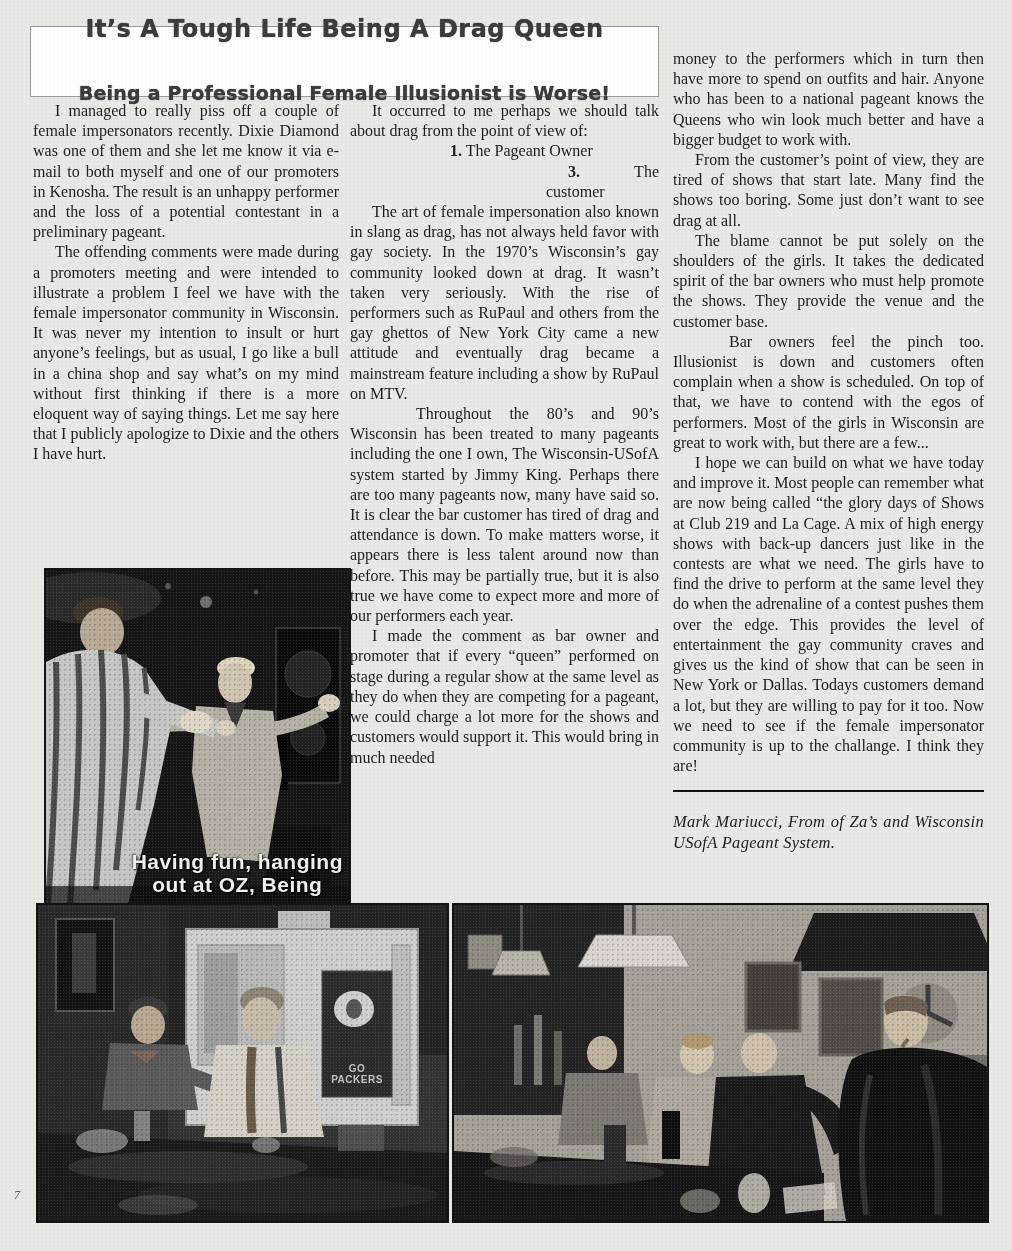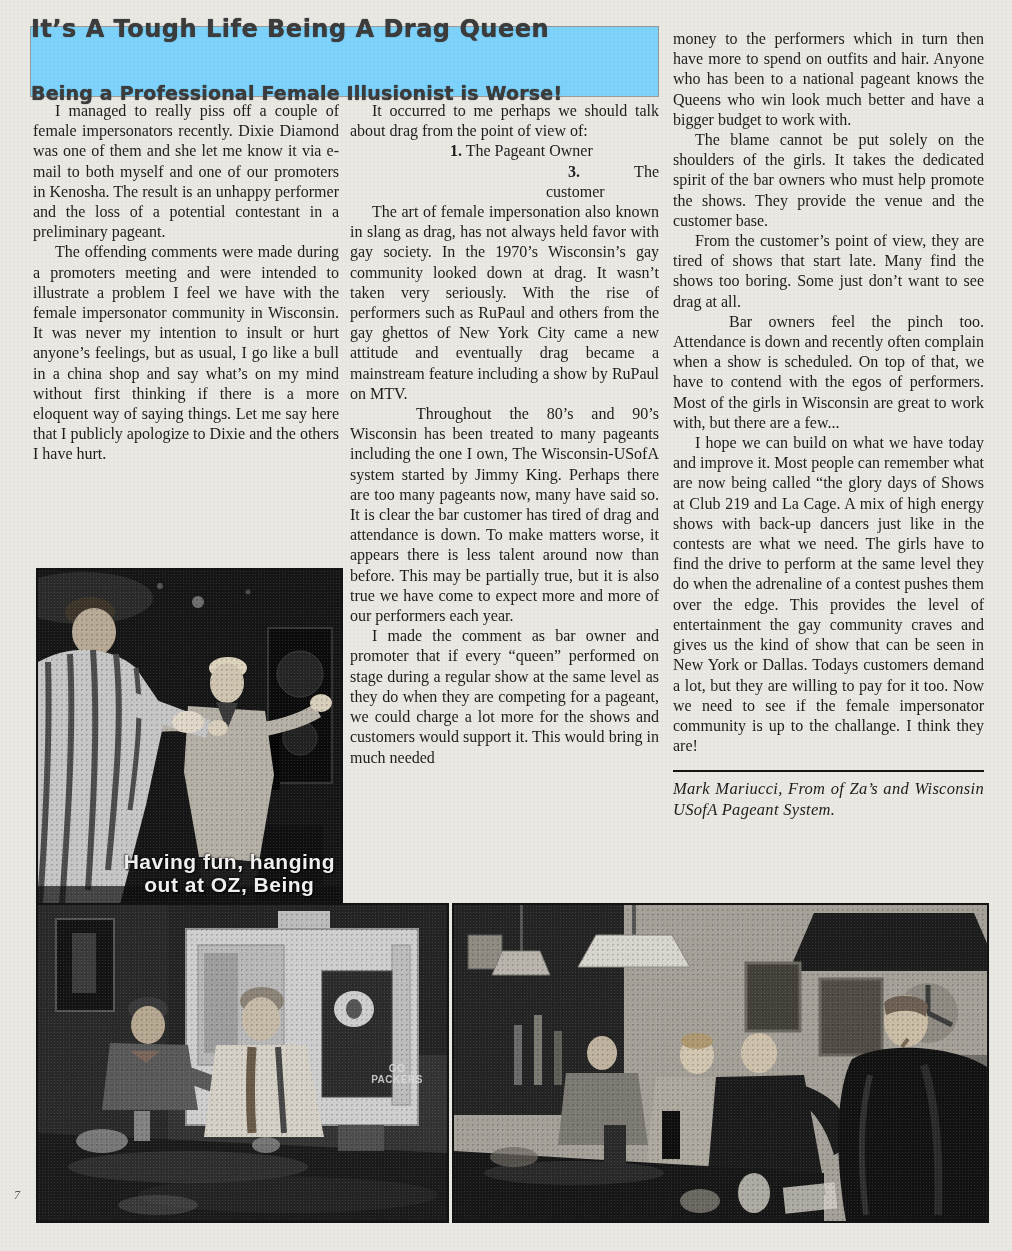--- a/index.html
+++ b/index.html
@@ -9,65 +9,65 @@
     font-family:"Liberation Serif",serif;color:#1d1d1d;
   }
   .page::after{
     content:"";position:absolute;inset:0;pointer-events:none;
     background-image:radial-gradient(#00000014 1px,transparent 1px);
     background-size:4px 4px;opacity:.35;
   }
   
   .banner{
     position:absolute;left:30px;top:26px;width:627px;height:69px;
-    background:#7dd3fc;border:1px solid #9a9a9a;
-    display:flex;flex-direction:column;justify-content:center;
+    background:#ffffff;border:1px solid #9a9a9a;
+    display:flex;flex-direction:column;justify-content:center;align-items:center;
     font-family:"DejaVu Sans",sans-serif;font-weight:800;color:#3c3c3c;
     text-shadow:0 0 1px #2e2e2e;
     gap:35px;
   }
   .banner .l1{font-size:24px;letter-spacing:.5px;line-height:28px;}
   .banner .l2{font-size:19px;letter-spacing:.2px;line-height:31px;}
   
   .col{position:absolute;font-size:16px;line-height:20.2px;text-align:justify;}
   .col-1{left:33px;top:101px;width:306px;}
   .col-2{left:350px;top:101px;width:309px;}
   .col-3{left:673px;top:29px;width:311px;}
   .col p{margin:0;text-indent:22px;}
-  .col p.noindent{text-indent:0;}
+  .col p.noindent{text-indent:0;margin-top:20px;}
   .col p.deep1{text-indent:66px;}
   .col p.deep2{text-indent:56px;}
   .list-item{margin:0;text-indent:0;}
   .list-item .num{font-weight:bold;}
   .li-0{padding-left:78px;}
   .li-1{padding-left:138px;}
   .li-2{padding-left:196px;}
   .byline-rule{height:2px;background:#141414;margin:14px 0 7px 0;}
   .byline{font-style:italic;font-size:16.5px;letter-spacing:.3px;}
   
   .photo{position:absolute;border:2px solid #141414;background:#191919;overflow:hidden;}
   .photo svg{display:block;width:100%;height:100%;}
   .photo::after{
     content:"";position:absolute;inset:0;pointer-events:none;
     background-image:radial-gradient(#ffffff1f 1px,transparent 1px),radial-gradient(#0000002e 1px,transparent 1px);
     background-size:3px 3px,5px 5px;background-position:0 0,1px 2px;
   }
-  .photo-dance{left:36px;top:568px;width:303px;height:334px;}
+  .photo-dance{left:44px;top:568px;width:303px;height:334px;}
   .photo-barleft{left:36px;top:903px;width:409px;height:316px;}
   .photo-barright{left:452px;top:903px;width:533px;height:316px;}
   .caption{
     position:absolute;right:6px;bottom:8px;z-index:2;text-align:center;
     font-family:"Liberation Sans",sans-serif;font-weight:bold;
     font-size:21px;line-height:23px;color:#efefef;letter-spacing:.5px;
     text-shadow:1px 1px 2px #000,-1px -1px 2px #00000088;
   }
   .poster-text{
     position:absolute;left:286px;top:158px;z-index:2;width:66px;text-align:center;
     font-family:"Liberation Sans",sans-serif;font-weight:bold;font-size:10px;
-    line-height:11px;color:#dcdcdc;opacity:.85;letter-spacing:.5px;margin-left:40px;
+    line-height:11px;color:#dcdcdc;opacity:.85;letter-spacing:.5px;
   }
   .page-number{
     position:absolute;left:14px;top:1188px;font-size:12px;color:#5a5a5a;font-style:italic;
   }
 </style>
 </head>
 <body>
 
 <div class="page">
 
@@ -85,23 +85,23 @@
     <p>It occurred to me perhaps we should talk about drag from the point of view of:</p>
     <p class="list-item li-0"><span class="num">1.</span><span> The Pageant Owner</span></p>
     <p class="list-item li-2"><span class="num">3.</span><span> The customer</span></p>
     <p>The art of female impersonation also known in slang as drag, has not always held favor with gay society. In the 1970’s Wisconsin’s gay community looked down at drag. It wasn’t taken very seriously. With the rise of performers such as RuPaul and others from the gay ghettos of New York City came a new attitude and eventually drag became a mainstream feature including a show by RuPaul on MTV.</p>
     <p class="deep1">Throughout the 80’s and 90’s Wisconsin has been treated to many pageants including the one I own, The Wisconsin-USofA system started by Jimmy King. Perhaps there are too many pageants now, many have said so. It is clear the bar customer has tired of drag and attendance is down. To make matters worse, it appears there is less talent around now than before. This may be partially true, but it is also true we have come to expect more and more of our performers each year.</p>
     <p>I made the comment as bar owner and promoter that if every “queen” performed on stage during a regular show at the same level as they do when they are competing for a pageant, we could charge a lot more for the shows and customers would support it. This would bring in much needed</p>
   </div>
 
   <div class="col col-3">
     <p class="noindent">money to the performers which in turn then have more to spend on outfits and hair. Anyone who has been to a national pageant knows the Queens who win look much better and have a bigger budget to work with.</p>
+    <p>From the customer’s point of view, they are tired of shows that start late. Many find the shows too boring. Some just don’t want to see drag at all.</p>
     <p>The blame cannot be put solely on the shoulders of the girls. It takes the dedicated spirit of the bar owners who must help promote the shows. They provide the venue and the customer base.</p>
-    <p>From the customer’s point of view, they are tired of shows that start late. Many find the shows too boring. Some just don’t want to see drag at all.</p>
-    <p class="deep2">Bar owners feel the pinch too. Attendance is down and recently often complain when a show is scheduled. On top of that, we have to contend with the egos of performers. Most of the girls in Wisconsin are great to work with, but there are a few...</p>
+    <p class="deep2">Bar owners feel the pinch too. Illusionist is down and customers often complain when a show is scheduled. On top of that, we have to contend with the egos of performers. Most of the girls in Wisconsin are great to work with, but there are a few...</p>
     <p>I hope we can build on what we have today and improve it. Most people can remember what are now being called “the glory days of Shows at Club 219 and La Cage. A mix of high energy shows with back-up dancers just like in the contests are what we need. The girls have to find the drive to perform at the same level they do when the adrenaline of a contest pushes them over the edge. This provides the level of entertainment the gay community craves and gives us the kind of show that can be seen in New York or Dallas. Todays customers demand a lot, but they are willing to pay for it too. Now we need to see if the female impersonator community is up to the challange. I think they are!</p>
     <div class="byline-rule"></div>
     <p class="noindent byline">Mark Mariucci, From of Za’s and Wisconsin USofA Pageant System.</p>
   </div>
 
   <div class="photo photo-dance">
     <svg viewBox="0 0 303 334" preserveAspectRatio="none">
       <rect x="0" y="0" width="303" height="334" fill="#161616"></rect>
       <ellipse cx="45" cy="28" rx="70" ry="26" fill="#2b2b2b"></ellipse>
       <circle cx="160" cy="32" r="6" fill="#6e6e6e"></circle>

